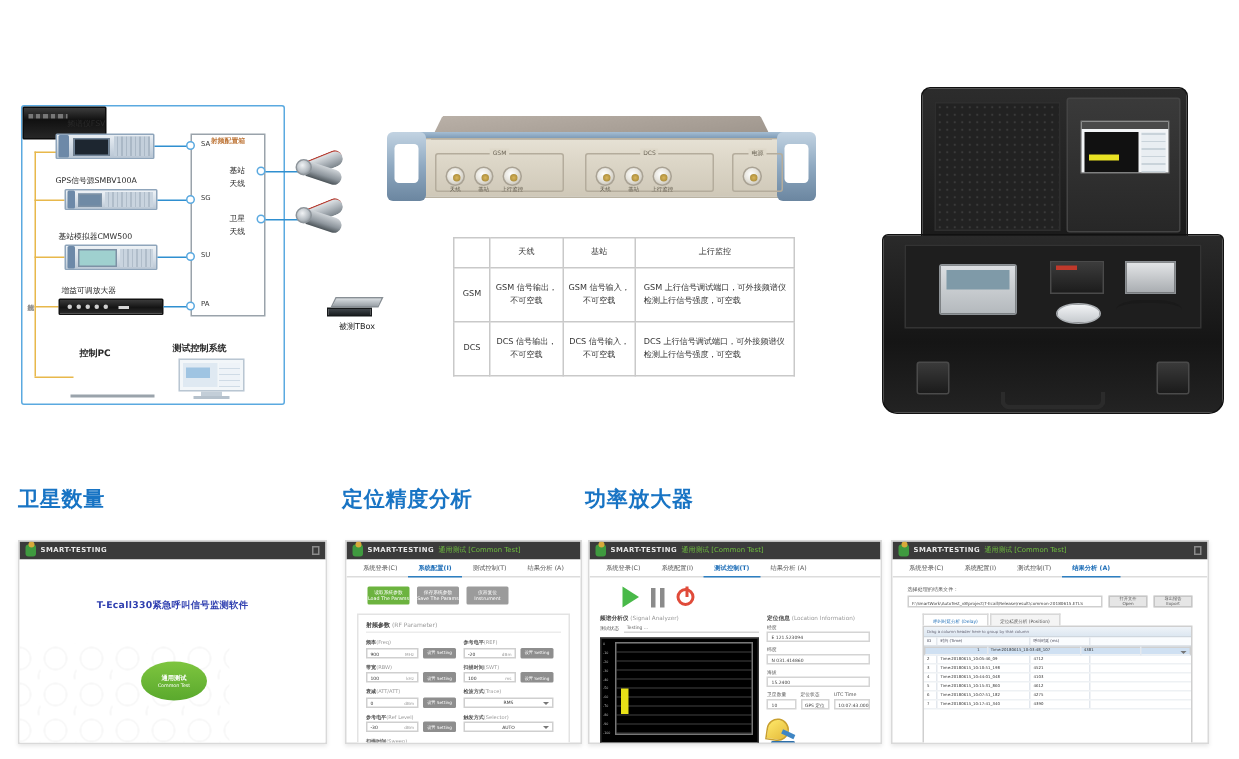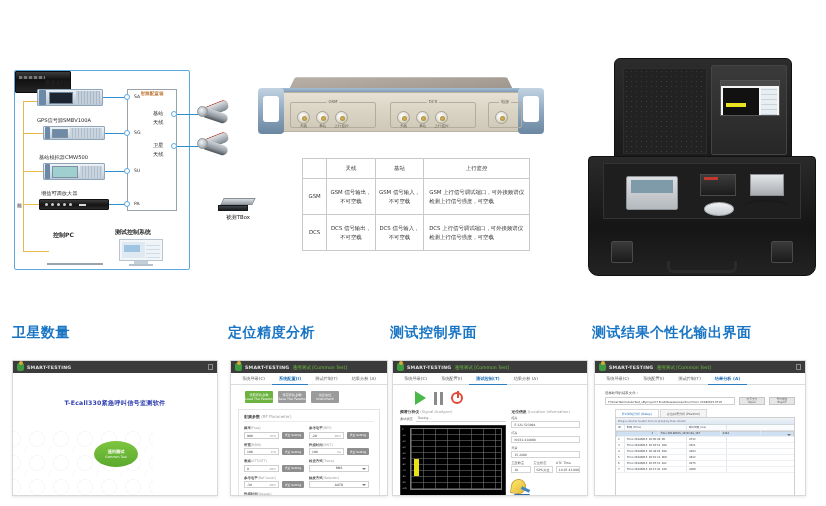--- a/index.html
+++ b/index.html
@@ -600,22 +600,21 @@
         <div class="dev-cable"></div>
       </div>
       <div class="case-latch" style="left:22px;"></div>
       <div class="case-latch" style="left:182px;"></div>
       <div class="case-handle"></div>
     </div>
   </div>
 
   <div class="sec-title" style="left:12px; top:324px;">卫星数量</div>
   <div class="sec-title" style="left:228px; top:324px;">定位精度分析</div>
-  <div class="sec-title" style="left:390px; top:324px;">测试控制界面</div>
-  <div class="sec-title" style="left:592px; top:324px;">测试结果个性化输出界面</div>
+  <div class="sec-title" style="left:390px; top:324px;">功率放大器</div>
 
   <div class="shot" style="left:12px; top:360px; width:206px; height:136px;">
     <div class="app-head">
       <div class="app-logo"></div>
       <div class="app-name">SMART-TESTING</div>
       <div class="app-right"></div>
     </div>
     <div style="position:relative; height:124px; background:#fff; overflow:hidden;">
       <div style="position:absolute;left:-10px;bottom:-14px;width:150px;height:82px;opacity:.35;
                   background-image:

